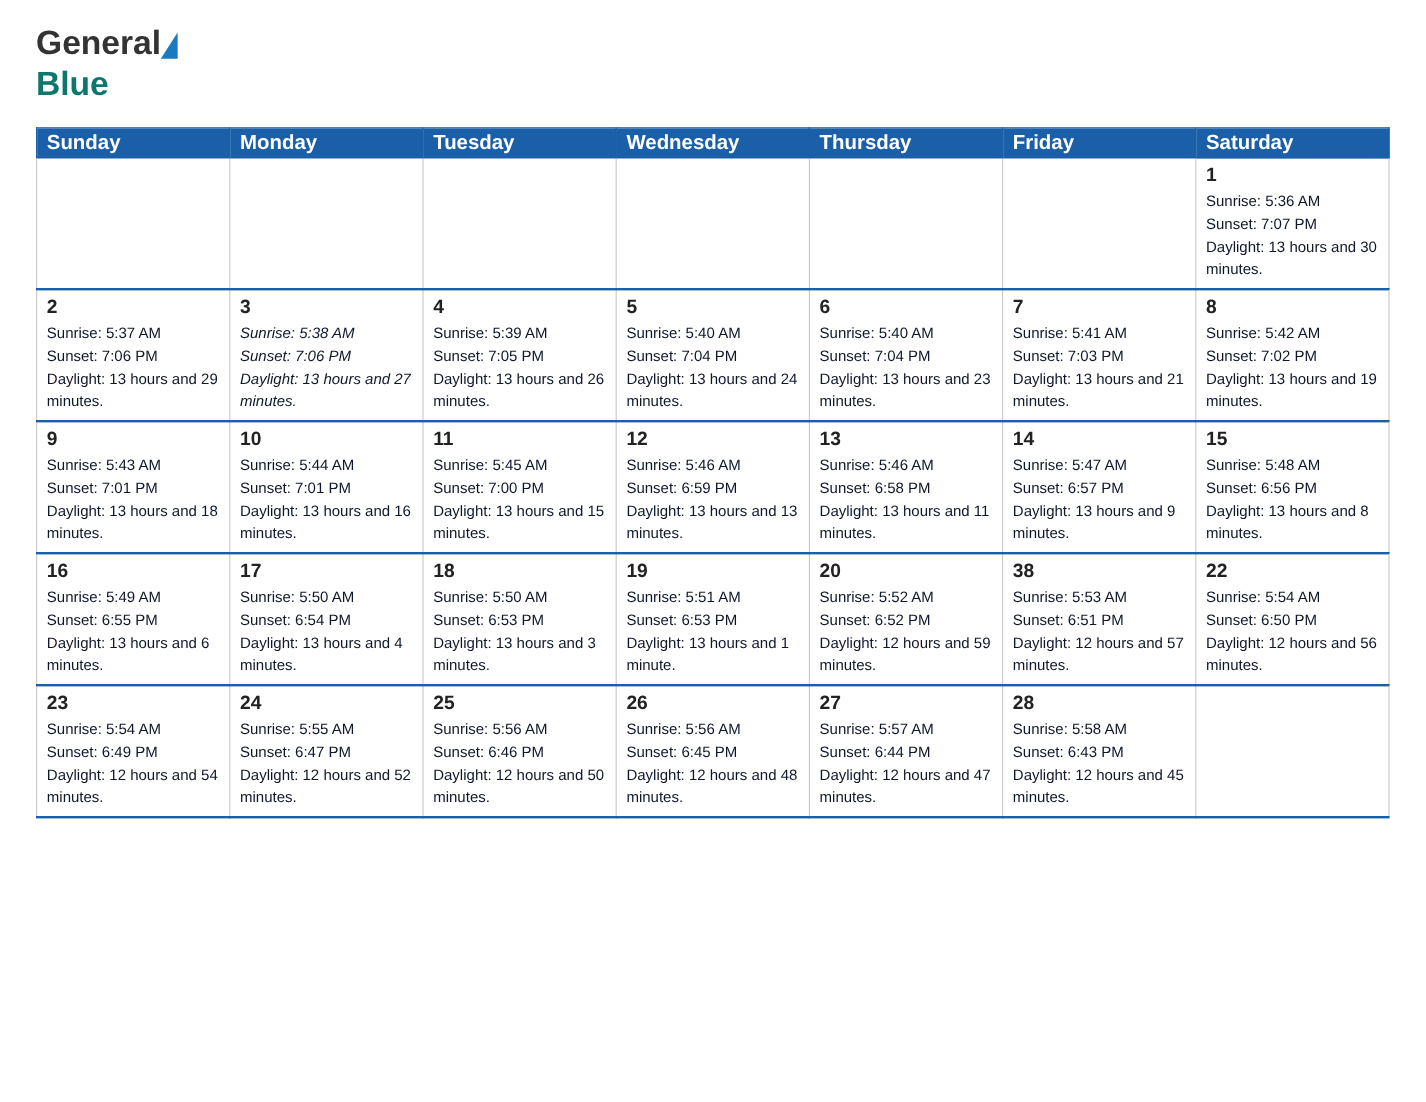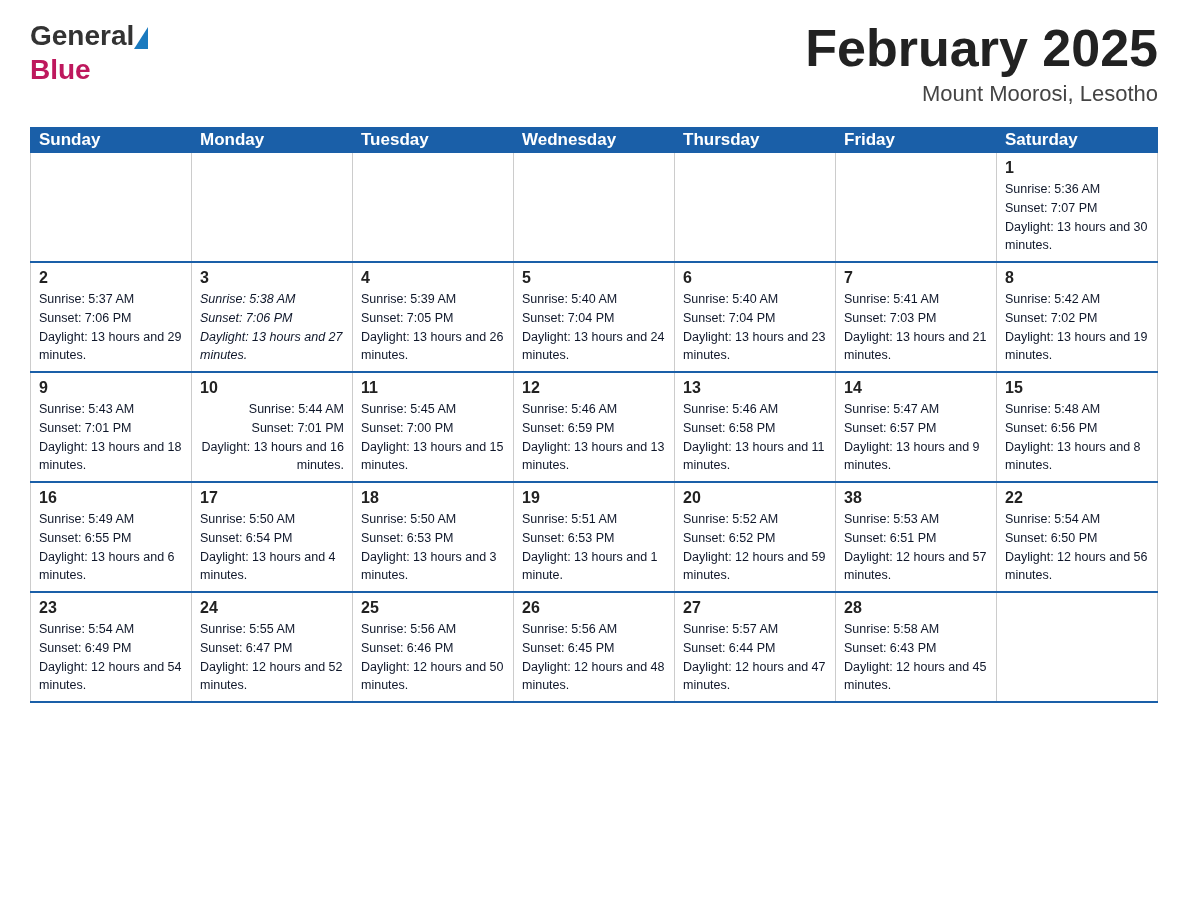--- a/index.html
+++ b/index.html
@@ -5,41 +5,42 @@
     * { margin: 0; padding: 0; box-sizing: border-box; }
     body {
       font-family: Arial, sans-serif;
       background: #fff;
       width: 1188px;
       min-height: 918px;
       padding: 20px 30px;
     }
     .header {
       display: flex;
-      justify-content: space-between;
+      justify-content: flex-start;
       align-items: flex-start;
       margin-bottom: 20px;
+      flex-direction: column;
     }
     .logo-text-general {
       font-size: 28px;
       font-weight: bold;
       color: #333;
     }
     .logo-triangle {
       width: 0;
       height: 0;
       border-left: 14px solid transparent;
       border-right: 0px solid transparent;
       border-bottom: 22px solid #1a7abf;
       margin-top: 4px;
     }
     .logo-blue {
       font-size: 28px;
       font-weight: bold;
-      color: #be185d;
+      color: #0f766e;
       margin-top: 2px;
     }
     .logo-wrapper {
       display: flex;
       flex-direction: column;
     }
     .logo-top-row {
       display: flex;
       align-items: center;
     }
@@ -106,24 +107,20 @@
 </head>
 <body>
 
 <div class="header">
   <div class="logo-wrapper">
     <div class="logo-top-row">
       <span class="logo-text-general">General</span>
       <div class="logo-triangle"></div>
     </div>
     <span class="logo-blue">Blue</span>
-  </div>
-  <div class="title-section">
-    <div class="month-title">February 2025</div>
-    <div class="location">Mount Moorosi, Lesotho</div>
   </div>
 </div>
 
 <table>
   <thead>
     <tr>
     <th>Sunday</th>
         <th>Monday</th>
         <th>Tuesday</th>
         <th>Wednesday</th>
@@ -193,21 +190,21 @@
       </tr>
       <tr>
         <td>
           <span class="day-number">9</span>
           <div class="day-info" style="white-space: pre-line;">Sunrise: 5:43 AM
 Sunset: 7:01 PM
 Daylight: 13 hours and 18 minutes.</div>
         </td>
         <td>
           <span class="day-number">10</span>
-          <div class="day-info" style="white-space: pre-line; text-align: right;">Sunrise: 5:44 AM
+          <div class="day-info" style="white-space: pre-line;">Sunrise: 5:44 AM
 Sunset: 7:01 PM
 Daylight: 13 hours and 16 minutes.</div>
         </td>
         <td>
           <span class="day-number">11</span>
           <div class="day-info" style="white-space: pre-line;">Sunrise: 5:45 AM
 Sunset: 7:00 PM
 Daylight: 13 hours and 15 minutes.</div>
         </td>
         <td>

